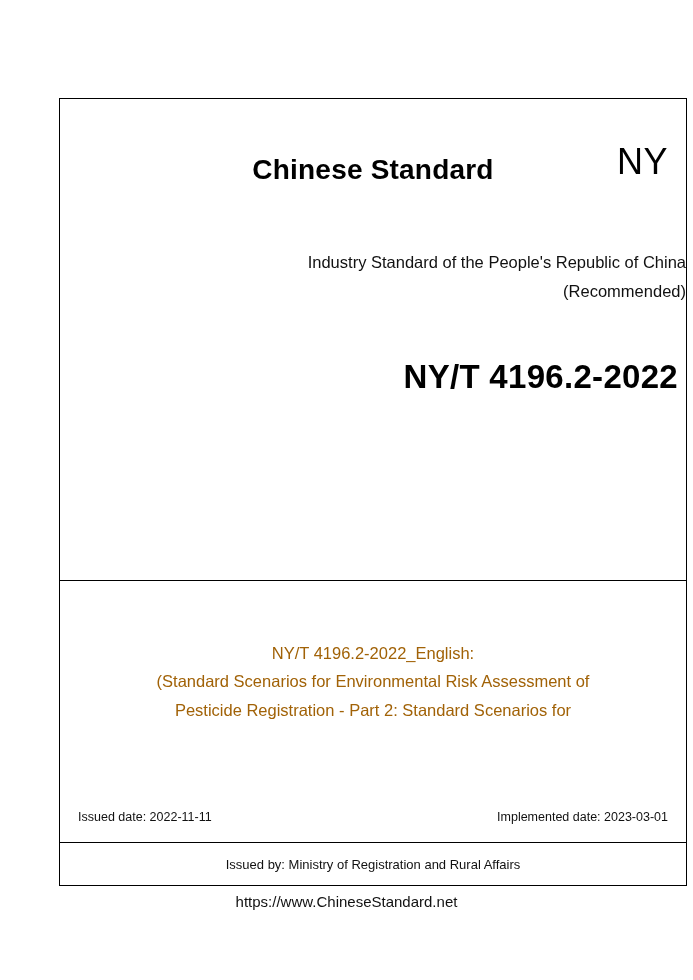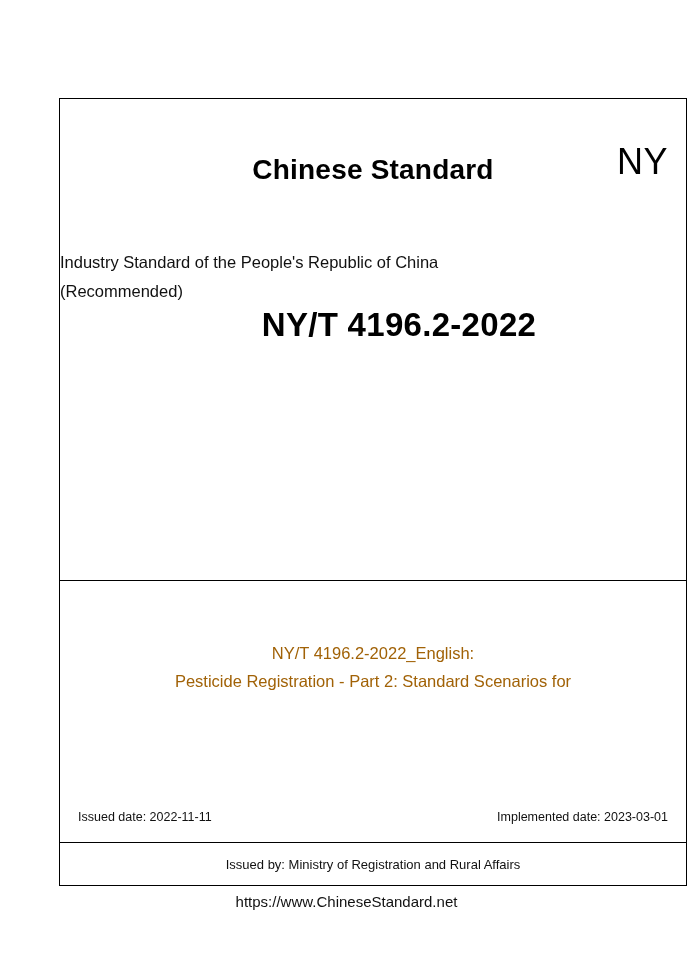--- a/index.html
+++ b/index.html
@@ -60,33 +60,34 @@
   .std-head .ny-mark {
     position: absolute;
     right: 18px;
     top: 42px;
     font-size: 36px;
     font-weight: normal;
     letter-spacing: 0.5px;
   }
   .industry-line {
     margin-top: 62px;
-    text-align: left;
+    text-align: right;
     font-size: 16.5px;
     line-height: 1.75;
     color: #111;
   }
   .classification {
     margin-top: 42px;
     padding-left: 8px;
     font-size: 13px;
     color: #111;
   }
   .std-number {
-    text-align: center;
+    margin-top: 52px;
+    text-align: right;
     font-size: 33px;
     font-weight: bold;
     letter-spacing: 0.3px;
     padding-left: 60px;
     padding-right: 8px;
   }
   .sec-lower {
     flex: 1;
     position: relative;
     box-sizing: border-box;
@@ -154,20 +155,21 @@
 
 
       <div class="std-number">NY/T 4196.2-2022</div>
 
     </div>
 
     <div class="sec-lower">
 
       <div class="doc-title">
         <div>NY/T 4196.2-2022_English:</div>
+        <div>(Standard Scenarios for Environmental Risk Assessment of</div>
         <div>Pesticide Registration - Part 2: Standard Scenarios for</div>
       </div>
 
       <div class="dates">
         <div>Issued date: 2022-11-11</div>
         <div>Implemented date: 2023-03-01</div>
       </div>
 
     </div>
 

